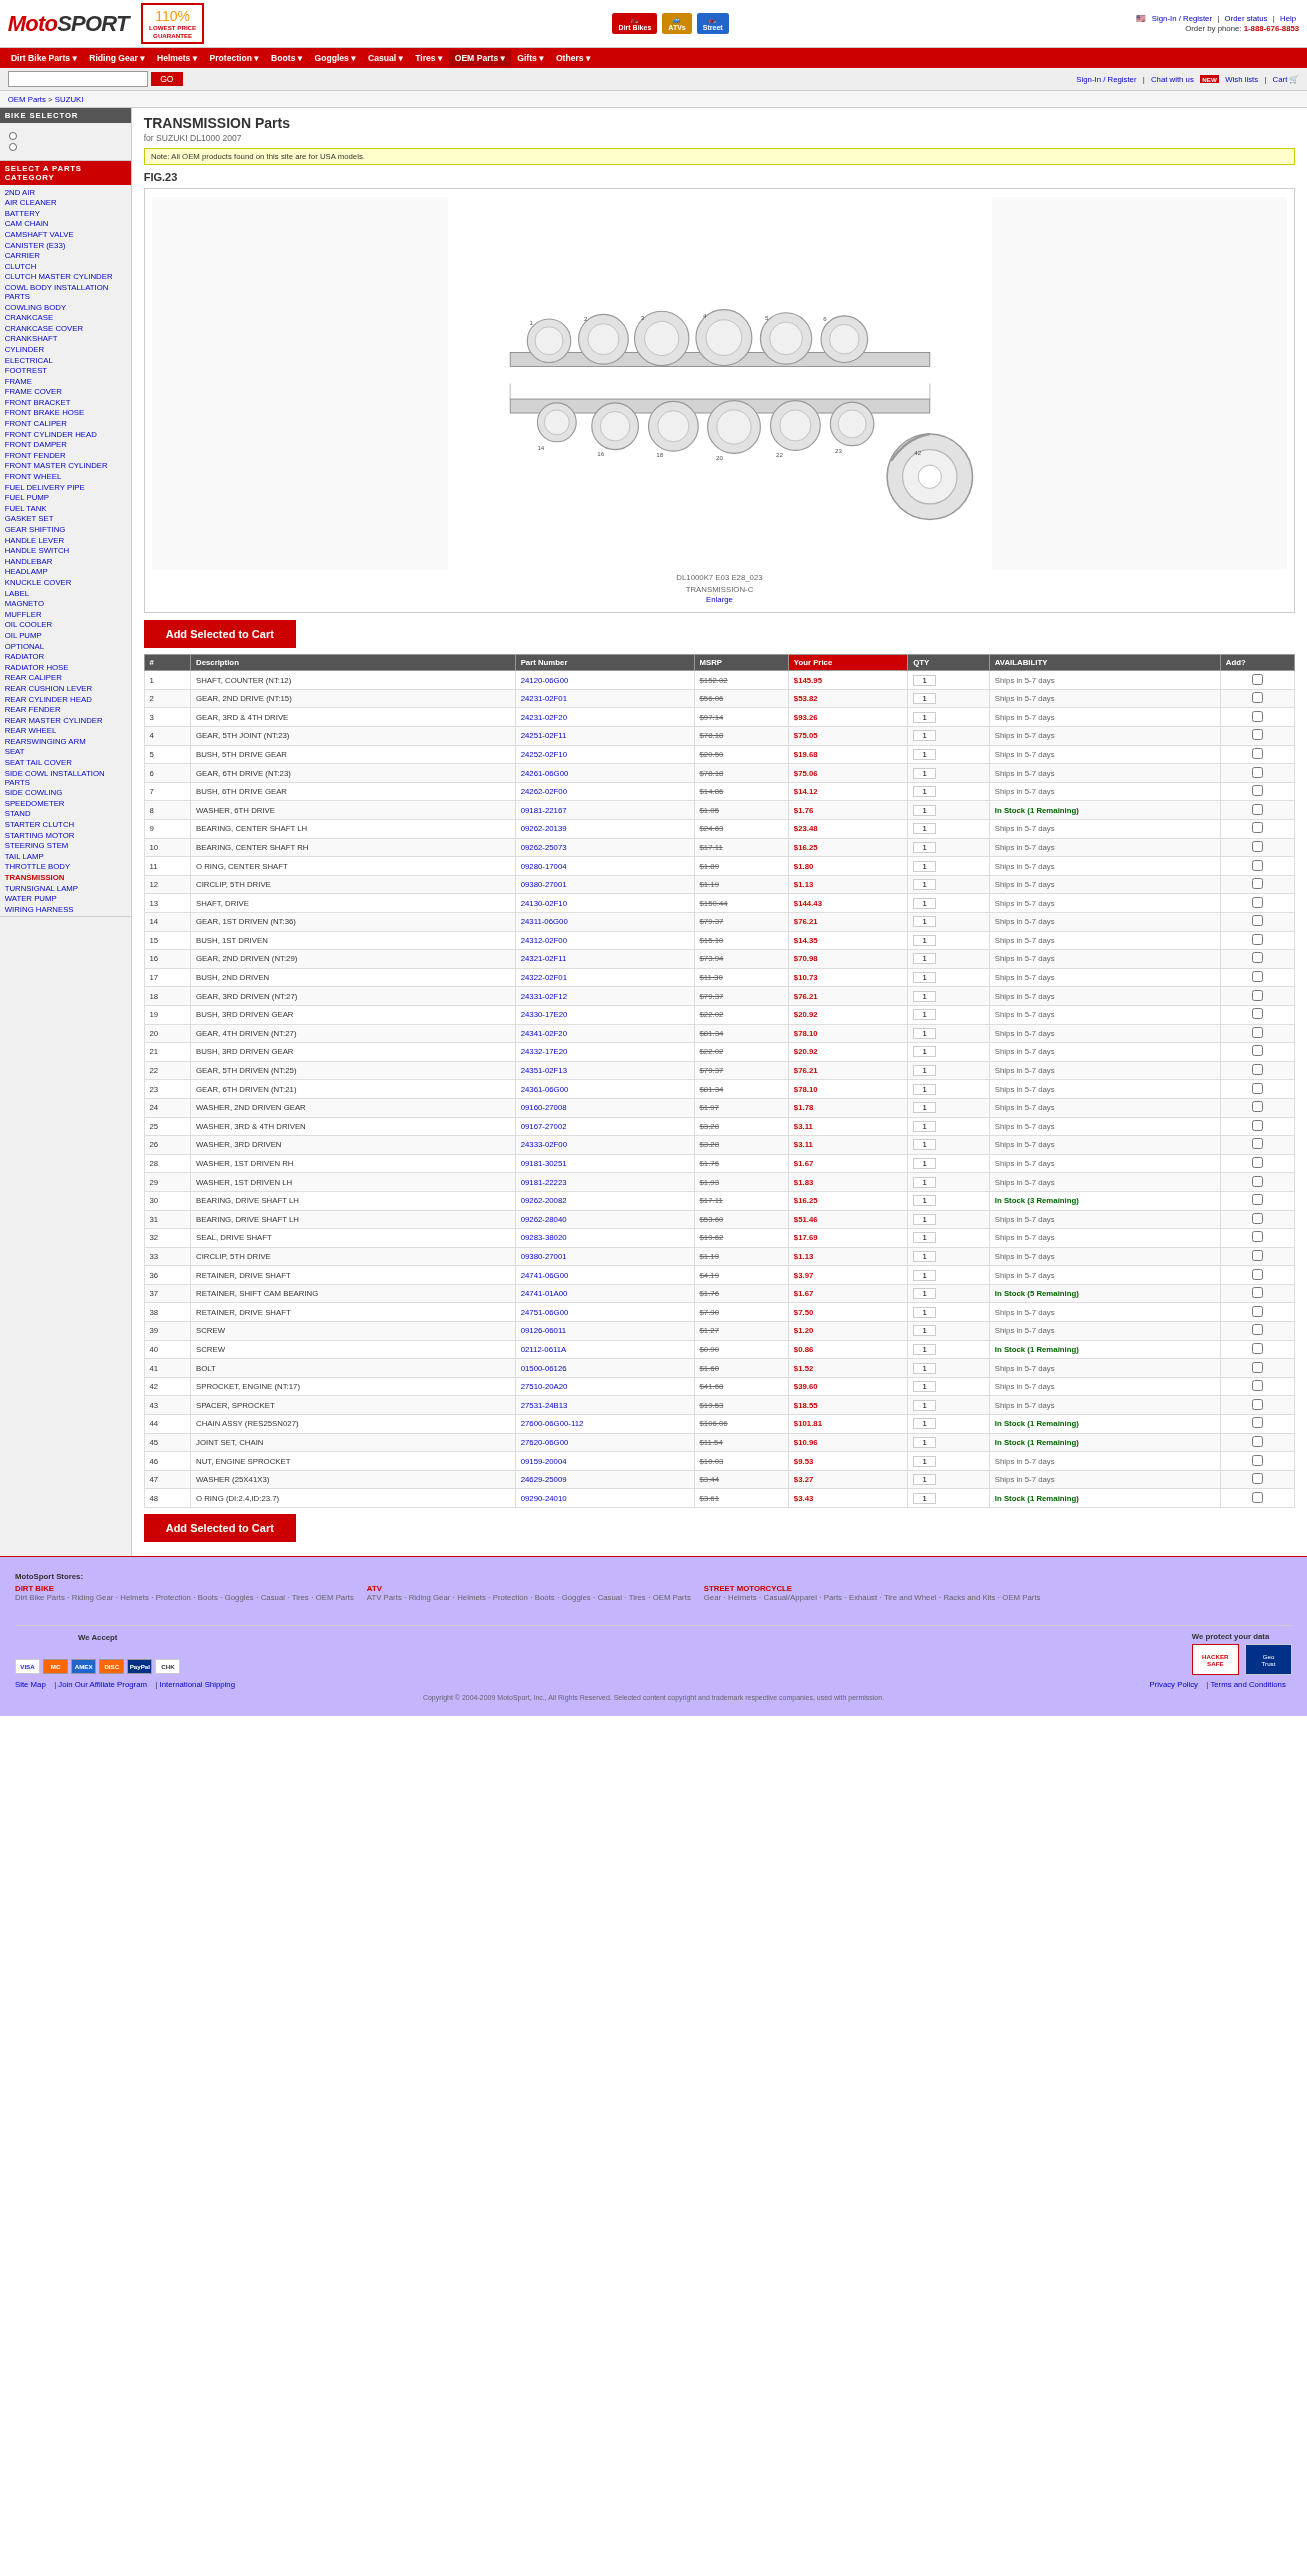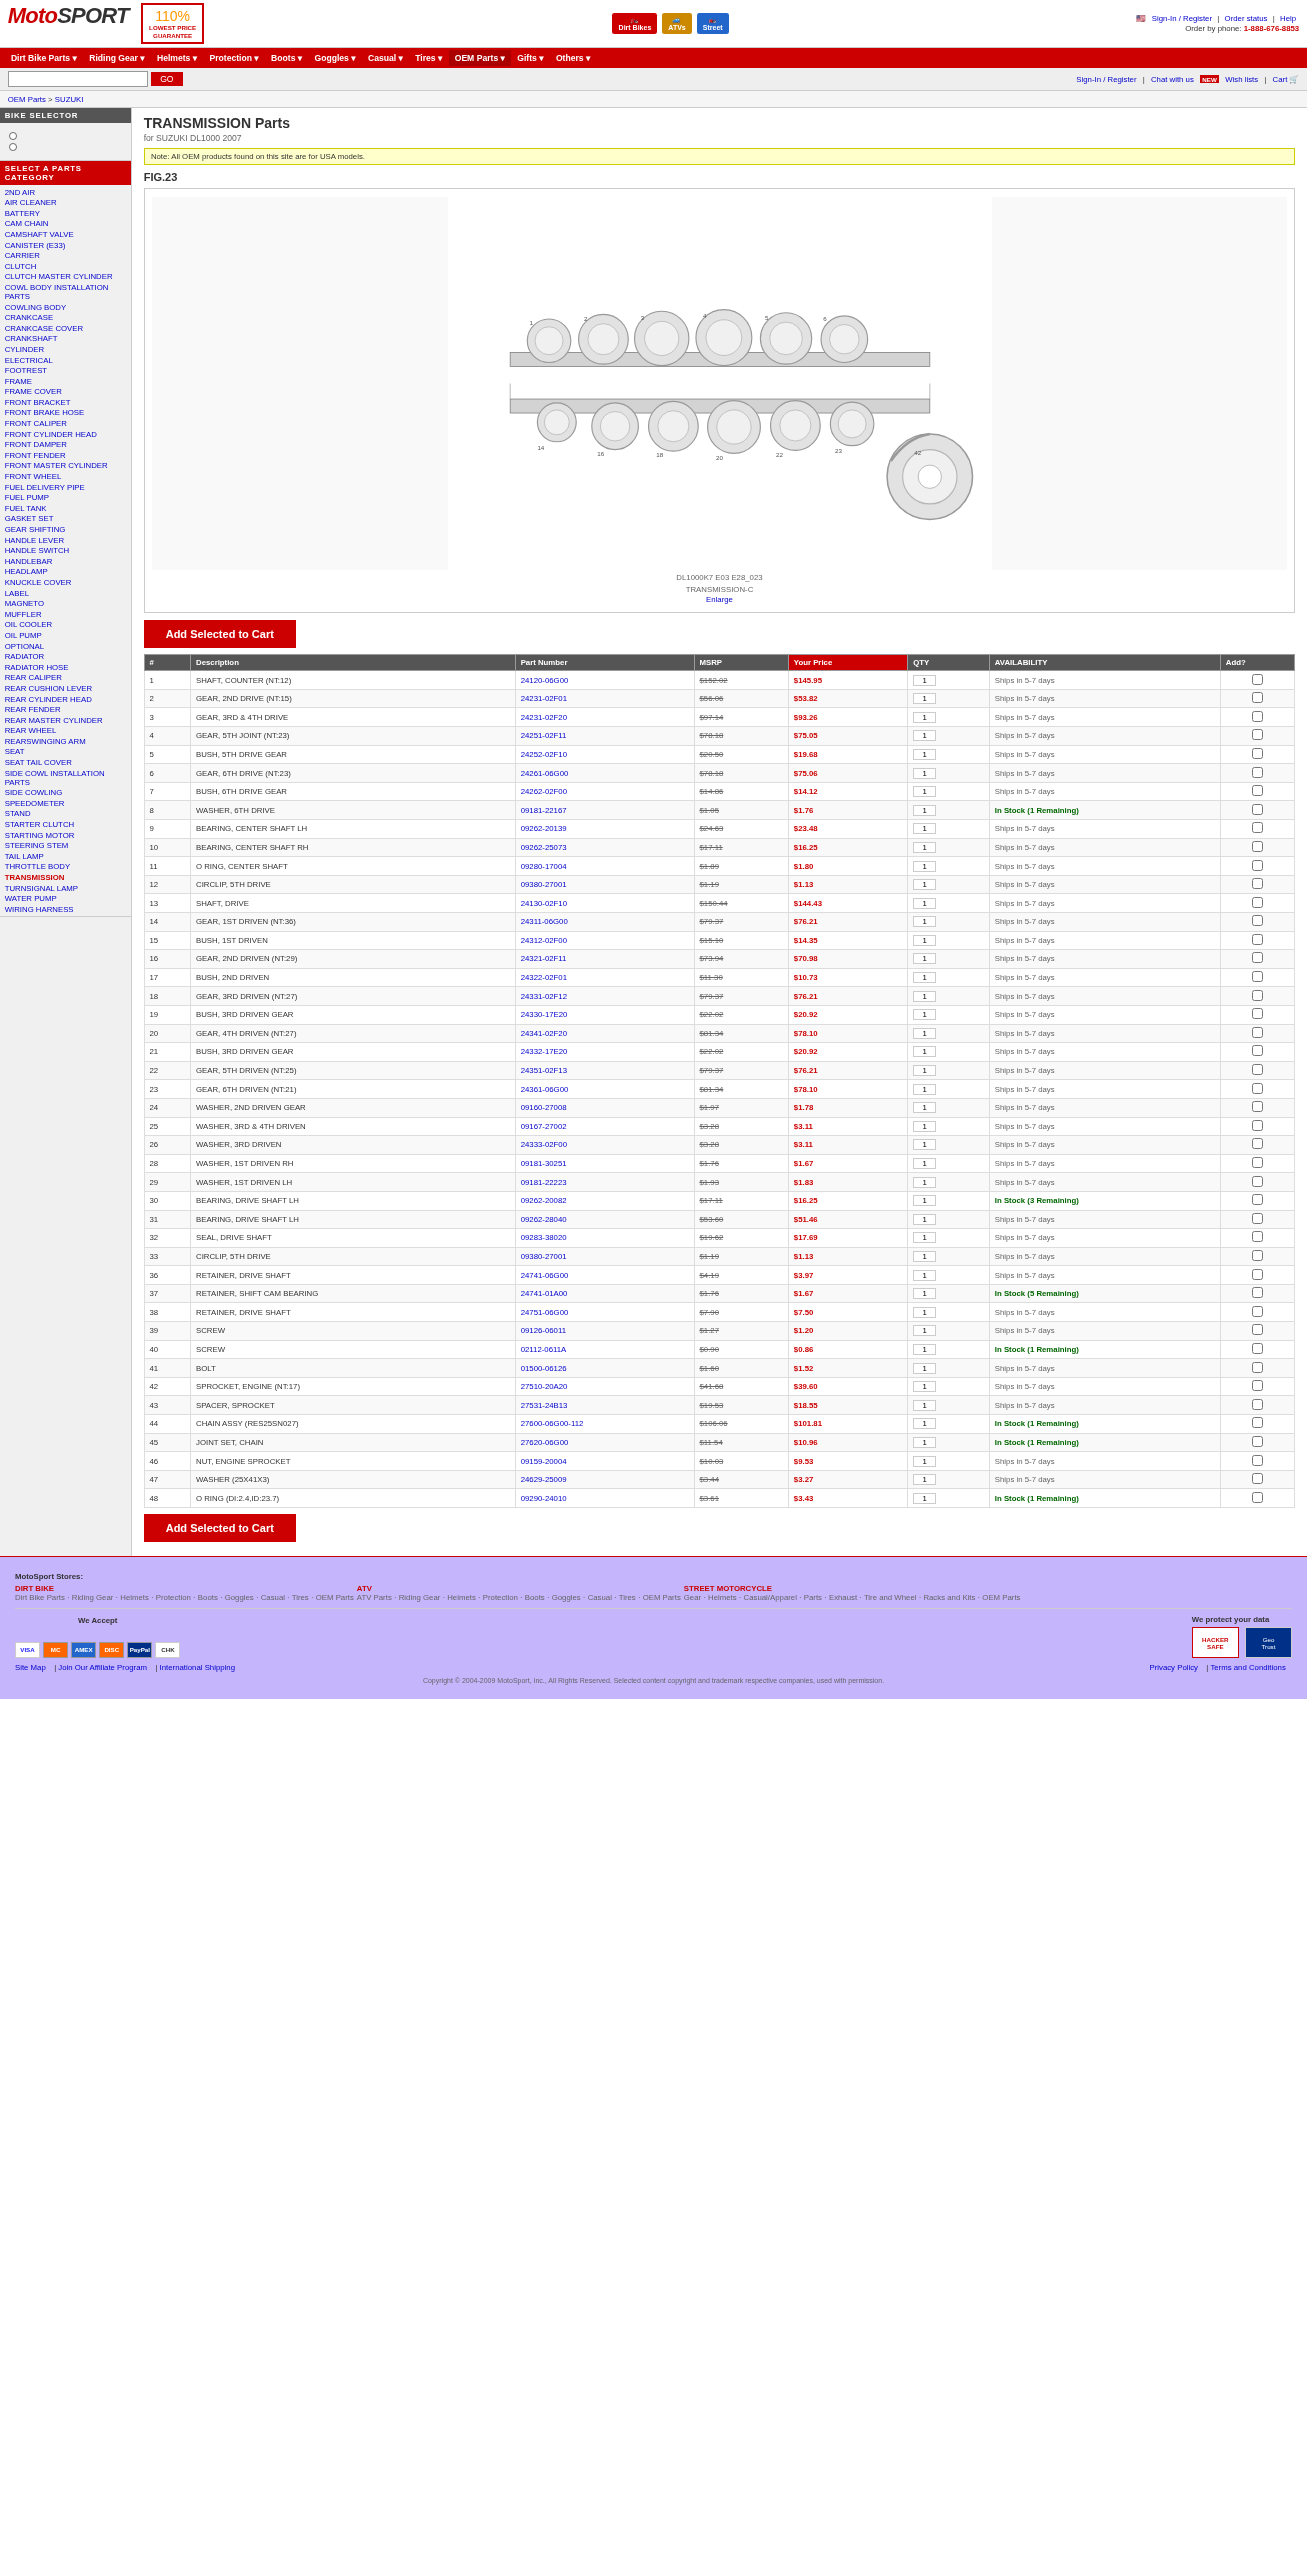--- a/index.html
+++ b/index.html
@@ -54,39 +54,39 @@
     .parts-table tr:nth-child(even) { background: #f9f9f9; }
     .parts-table tr:nth-child(odd) { background: #fff; }
     .price-col { color: #cc0000; font-weight: bold; }
     .msrp-col { color: #666; text-decoration: line-through; }
     .in-stock { color: #006600; font-weight: bold; }
     .ships { color: #666; }
     .add-checkbox { width: 11px; height: 11px; }
 
     
     .footer { background: #c4b5fd; border-top: 1.6px solid #cc0000; padding: 15px; font-size: 7.8px; }
-    .footer-stores { display: flex; gap: 3px; margin-bottom: 6px; }
+    .footer-stores { display: flex; gap: 13px; margin-bottom: 23px; }
     .footer-store-label { font-weight: bold; color: #cc0000; }
     .footer-bottom { display: flex; justify-content: space-between; align-items: center; margin-top: 6.2px; padding-top: 6.2px; border-top: 0.8px solid #ccc; }
     .payment-icons { display: flex; gap: 3.1px; align-items: center; }
     .payment-icon { width: 25px; height: 15.6px; background: #ddd; border: 0.8px solid #999; display: inline-flex; align-items: center; justify-content: center; font-size: 5.4px; font-weight: bold; }
     .security-badges { display: flex; gap: 6.2px; align-items: center; }
     .security-badge { width: 47px; height: 31px; background: #eee; border: 0.8px solid #ccc; display: flex; align-items: center; justify-content: center; font-size: 5.4px; text-align: center; }
     .footer-nav { font-size: 7.8px; margin-top: 4.7px; }
     .footer-nav a { color: #0000cc; text-decoration: none; margin-right: 6.2px; }
     .copyright { text-align: center; font-size: 7px; color: #666; margin-top: 4.7px; }
     .we-accept { font-weight: bold; font-size: 7.8px; margin-bottom: 17px; text-align: center; }
     .we-protect { font-weight: bold; font-size: 7.8px; margin-bottom: 3.1px; }
   </style>
 </head>
 <body>
 
 <div>
   <div class="header-top">
-    <div style="display:flex; gap:12.4px;">
+    <div style="display:flex; align-items:center; gap:12.4px;">
       <div style="font-size:22px; font-weight:900; font-style:italic; color:#cc0000; letter-spacing:-0.8px;">
         <span style="color:#cc0000;">Moto</span><span style="color:#333;">SPORT</span>
       </div>
       <div style="border:2.3px solid #cc0000; padding:3.1px 6.2px; text-align:center; max-width:78px;">
         <div style="font-size:14px; font-weight:400; color:#f90;">110%</div>
         <div style="font-size:6.2px; font-weight:bold; color:#cc0000; line-height:1.2;">LOWEST PRICE<br>GUARANTEE</div>
       </div>
     </div>
     <div style="display:flex; gap:7.8px; align-items:center;">
       <div style="display:flex; gap:4.7px;">

